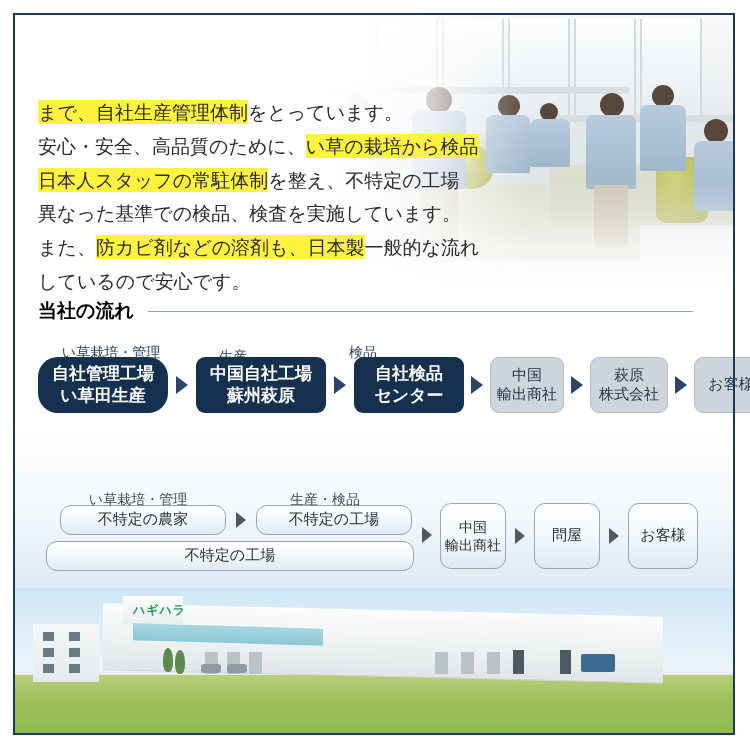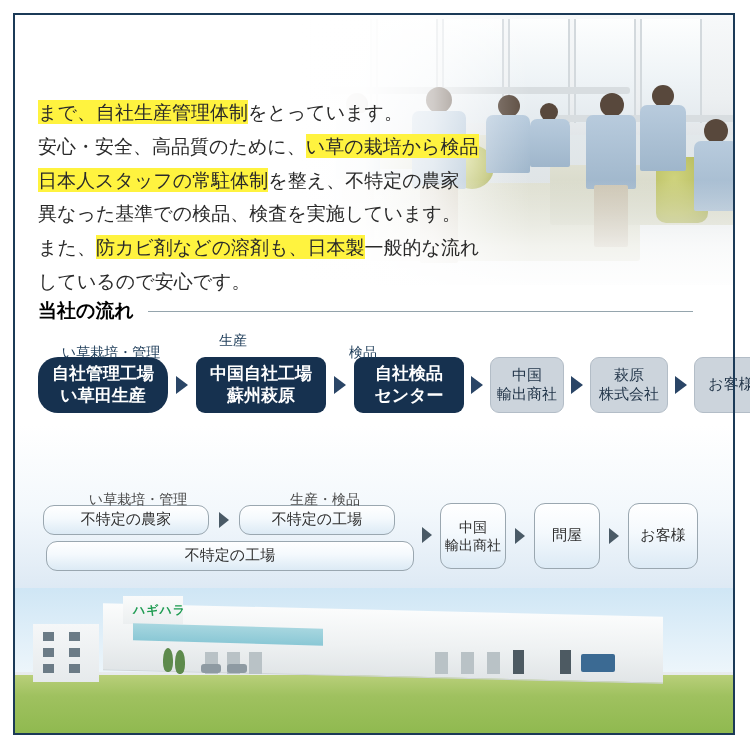--- a/index.html
+++ b/index.html
@@ -401,35 +401,35 @@
     </div>
 
     <div class="fade-left"></div>
     <div class="fade-bottom"></div>
   </div>
 
 
   <div id="body-copy">
     <div class="ln"><mark>まで、</mark><mark>自社生産管理体制</mark><span>をとっています。</span></div>
     <div class="ln"><span>安心・安全、高品質のために、</span><mark>い草の栽培から検品</mark></div>
-    <div class="ln"><mark>日本人スタッフの常駐体制</mark><span>を整え、不特定の農家</span></div>
+    <div class="ln"><mark>日本人スタッフの常駐体制</mark><span>を整え、不特定の工場</span></div>
     <div class="ln"><span>異なった基準での検品、検査を実施しています。</span></div>
     <div class="ln"><span>また、</span><mark>防カビ剤などの溶剤も、</mark><mark>日本製</mark><span>一般的な流れ</span></div>
     <div class="ln"><span>しているので安心です。</span></div>
   </div>
 
   <div id="flow-bg"></div>
 
   <div class="sec-head" id="sec-own">
     <span class="sh-text">当社の流れ</span>
     <span class="sh-rule"></span>
   </div>
 
   <div class="caption" style="left:38px;  top:336px; width:146px;">い草栽培・管理</div>
-  <div class="caption" style="left:170px; top:324px; width:126px;">生産</div>
+  <div class="caption" style="left:170px; top:340px; width:126px;">生産</div>
   <div class="caption" style="left:300px; top:336px; width:126px;">検品</div>
 
   <div class="flow-row" style="left:38px; top:357px;">
     <div class="bx bx-dark" style="width:130px;border-radius:20px;">自社管理工場
 い草田生産</div>
     <div class="arw" style="margin:0 8px;"></div>
     <div class="bx bx-dark" style="width:130px;">中国自社工場
 蘇州萩原</div>
     <div class="arw" style="margin:0 8px;"></div>
     <div class="bx bx-dark" style="width:110px;">自社検品
@@ -441,21 +441,21 @@
     <div class="bx bx-gray" style="width:78px;">萩原
 株式会社</div>
     <div class="arw" style="margin:0 7px;"></div>
     <div class="bx bx-gray" style="width:74px;">お客様</div>
   </div>
 
 
   <div class="caption gray" style="left:58px;  top:483px; width:160px;">い草栽培・管理</div>
   <div class="caption gray" style="left:250px; top:483px; width:150px;">生産・検品</div>
 
-  <div class="flow-row" style="left:43px; top:505px;">
+  <div class="flow-row" style="left:60px; top:505px;">
     <div class="bx bx-light" style="width:166px; height:30px;">不特定の農家</div>
     <div class="arw arw-sm" style="margin:0 10px;"></div>
     <div class="bx bx-light" style="width:156px; height:30px;">不特定の工場</div>
   </div>
 
   <div class="flow-row" style="left:46px; top:541px;">
     <div class="bx bx-light" style="width:368px; height:30px;">不特定の工場</div>
   </div>
 
   <div class="arw arw-sm" style="position:absolute; left:422px; top:527px; z-index:16;"></div>

